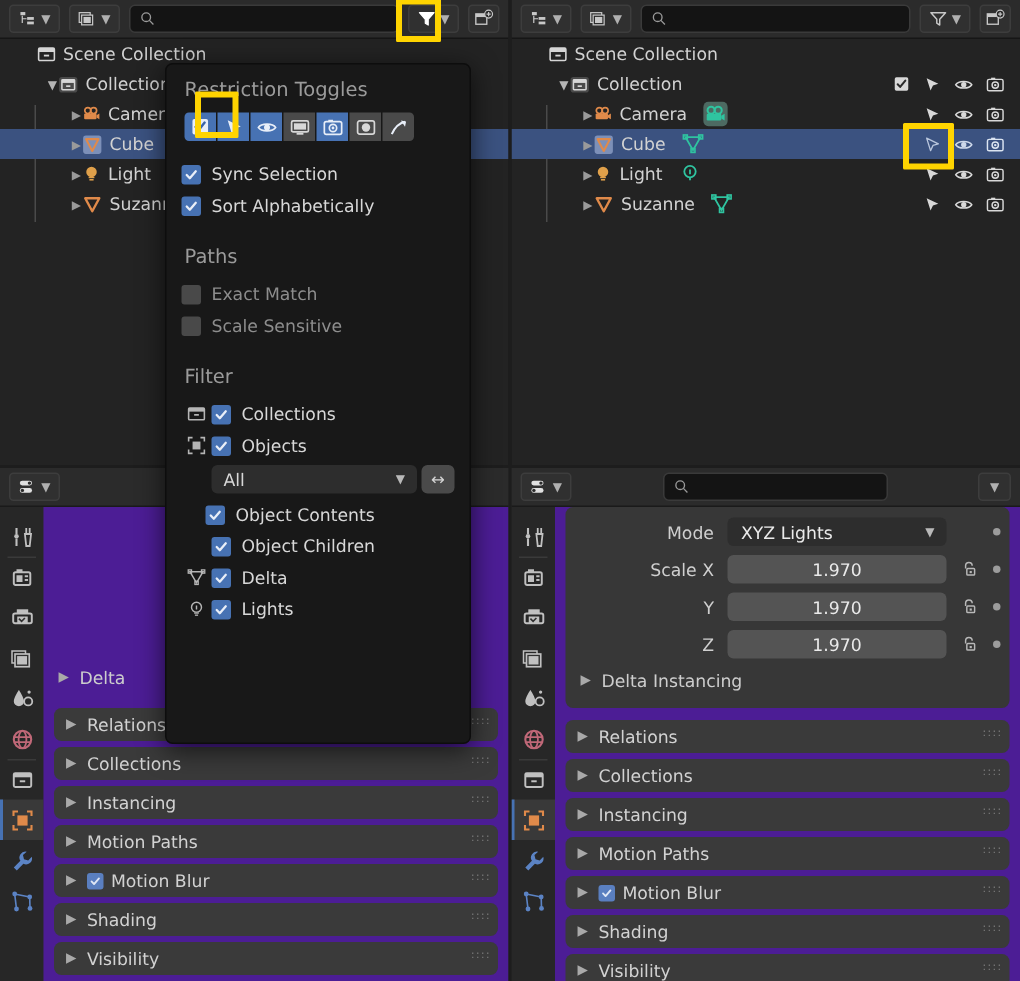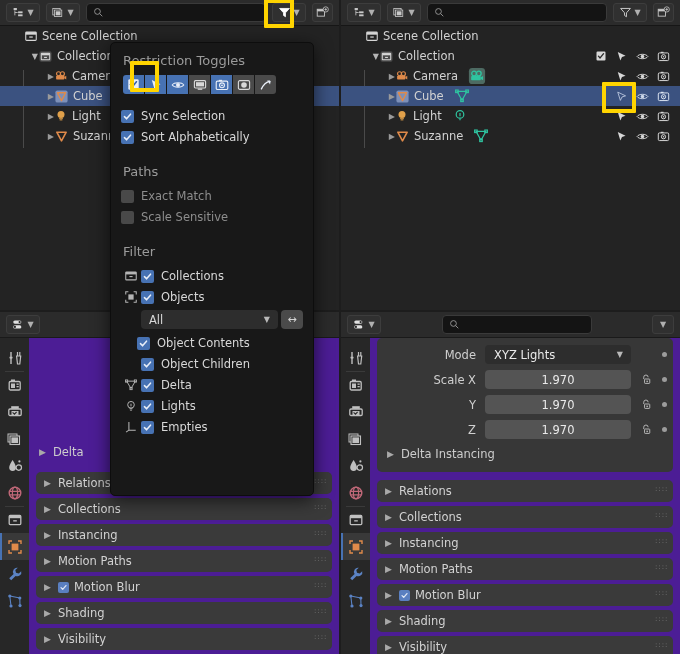--- a/index.html
+++ b/index.html
@@ -1167,31 +1167,18 @@
       </span>
       <span class="cbx">
         <svg viewBox="0 0 16 16">
             <path d="M3.6 8.2 L6.6 11.4 L12.4 4.6" stroke="#e8eef8" stroke-width="2.2" fill="none" stroke-linecap="round" stroke-linejoin="round"></path>
           </svg>
       </span>
       <span class="optlabel">Lights</span>
     </div>
 
 
-    <div class="optrow">
-      <span class="lead-icon">
-        <svg width="14" height="14" viewBox="0 0 16 16">
-          <path d="M5.6 2.4 V11.6 H13.4 M5.6 11.6 L2.4 13.8" stroke="#b5b5b5" stroke-width="1.2" fill="none"></path>
-        </svg>
-      </span>
-      <span class="cbx">
-        <svg viewBox="0 0 16 16">
-            <path d="M3.6 8.2 L6.6 11.4 L12.4 4.6" stroke="#e8eef8" stroke-width="2.2" fill="none" stroke-linecap="round" stroke-linejoin="round"></path>
-          </svg>
-      </span>
-      <span class="optlabel">Empties</span>
-    </div>
   </div>
 
   <div class="hl" id="hl-popup-toggle"></div>
   <div class="hl" id="hl-row-select"></div>
 
 </div>
 
 </body></html>

